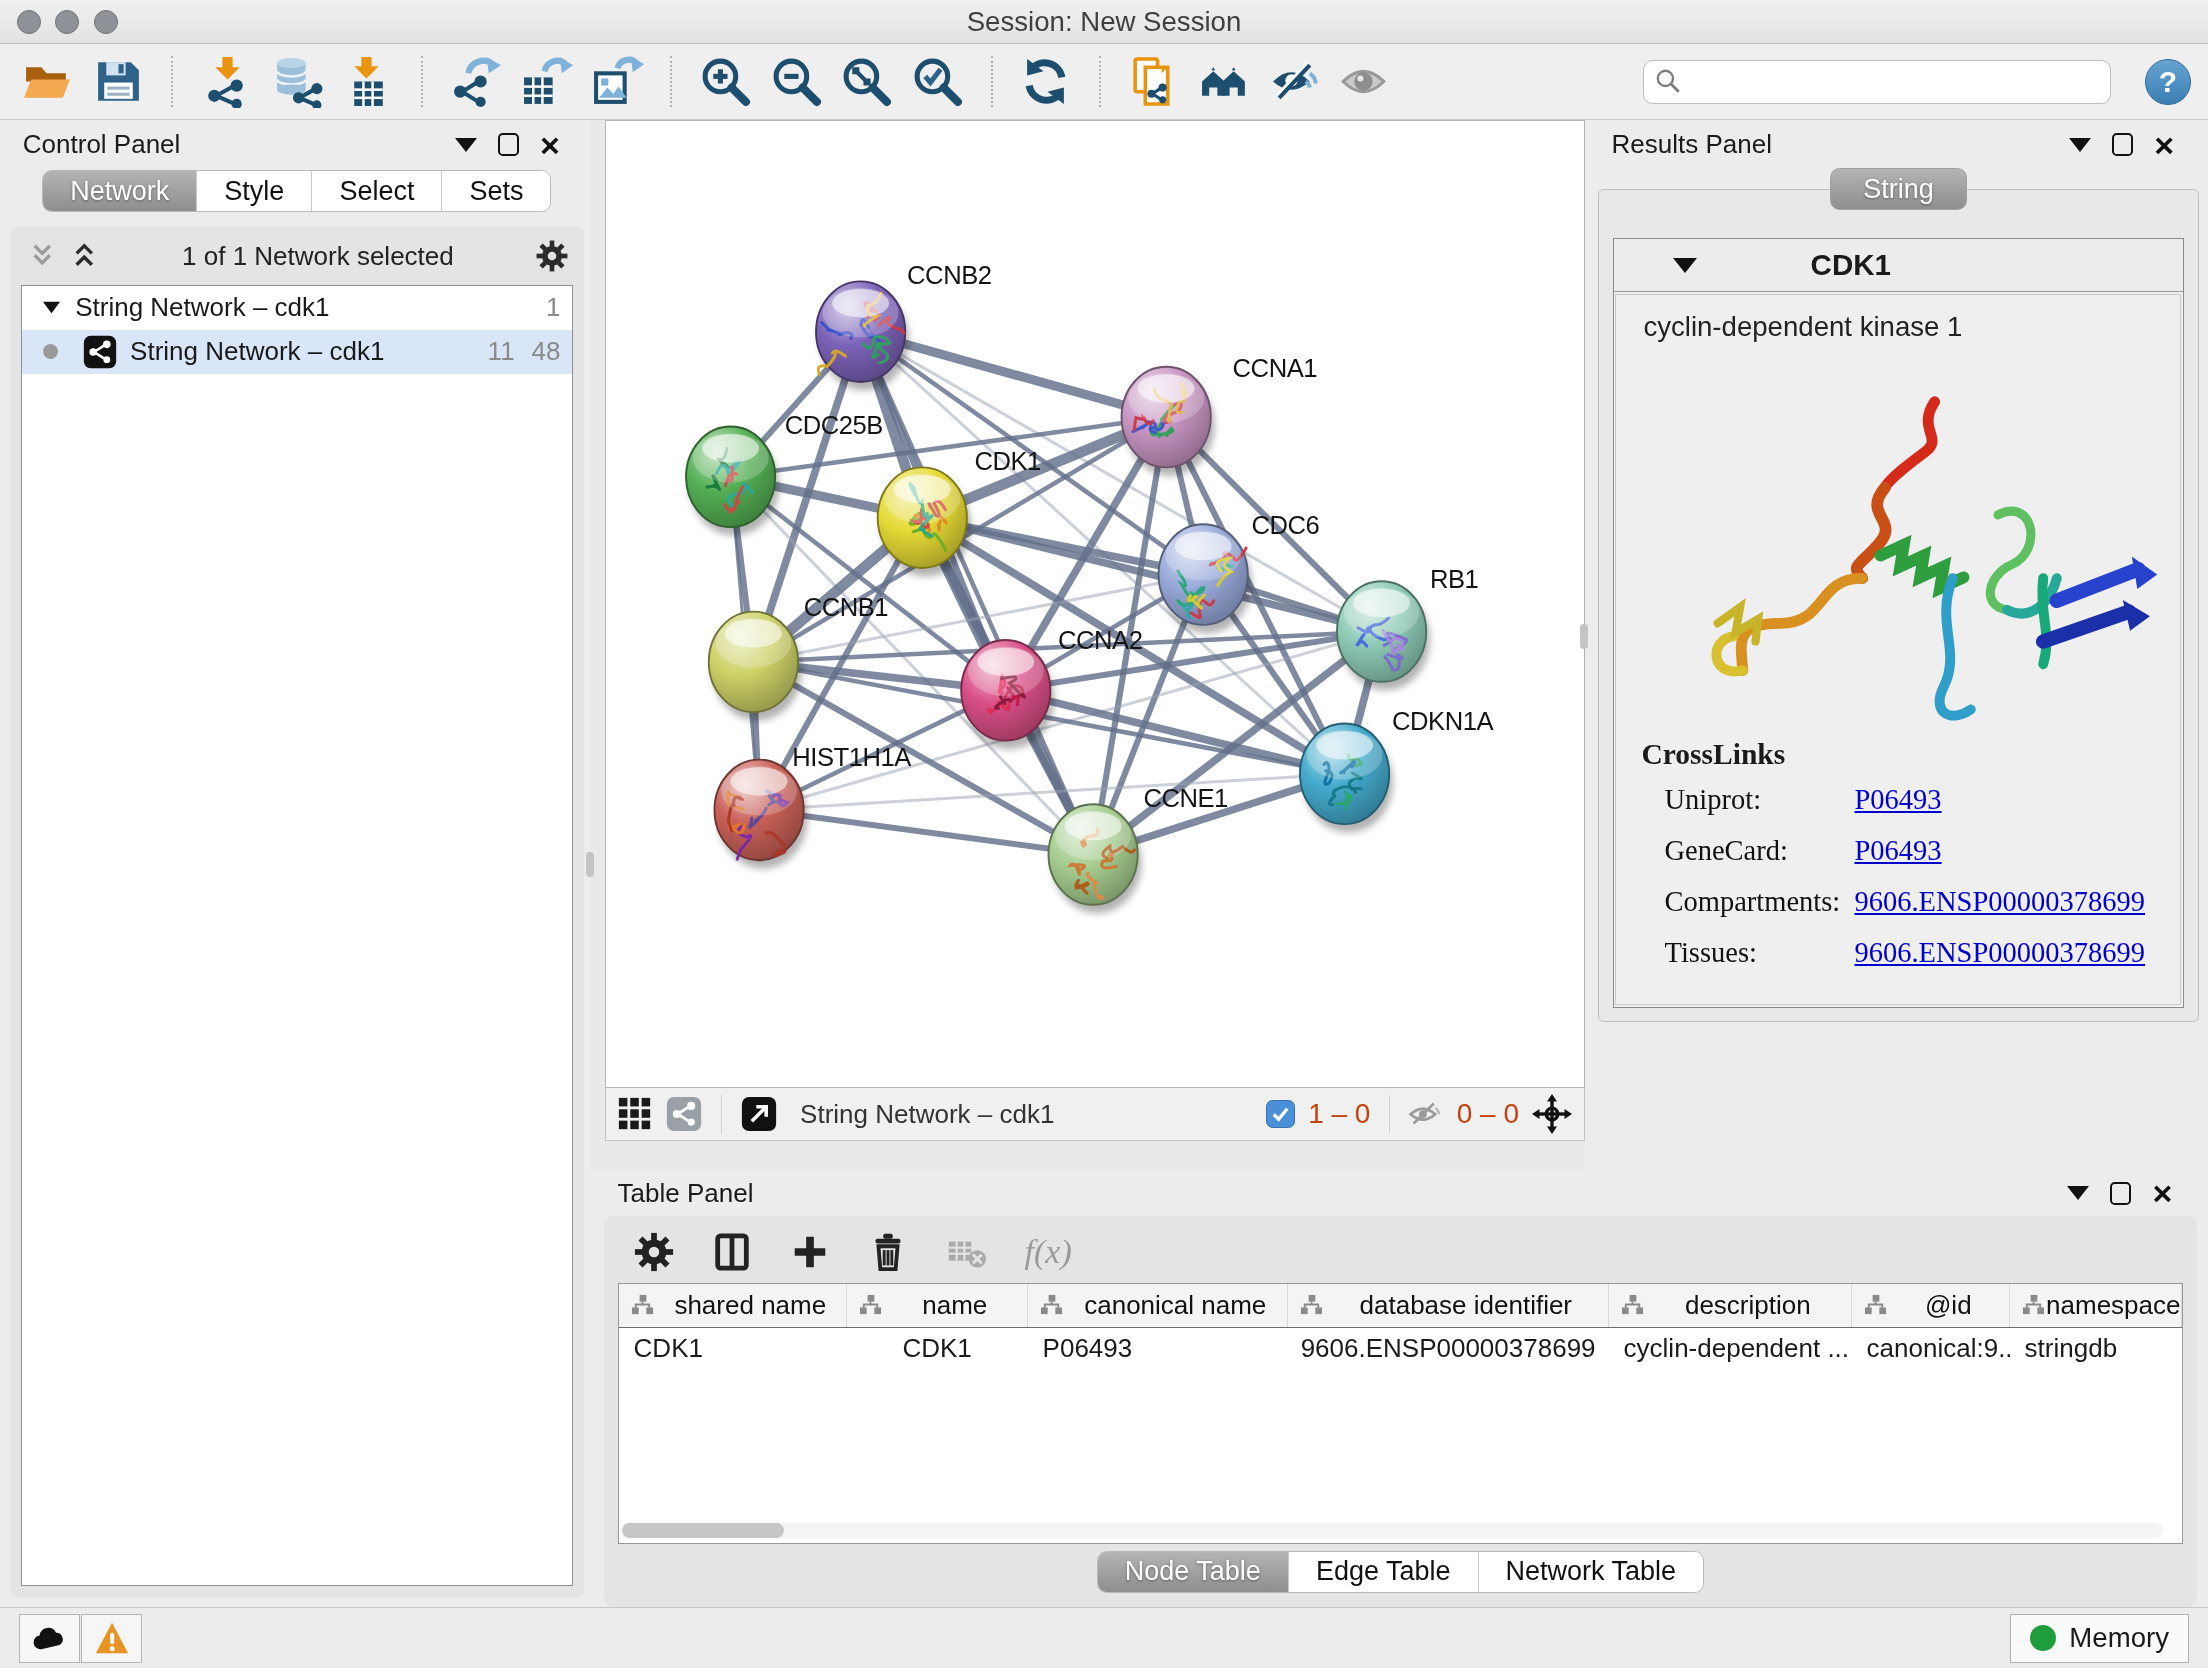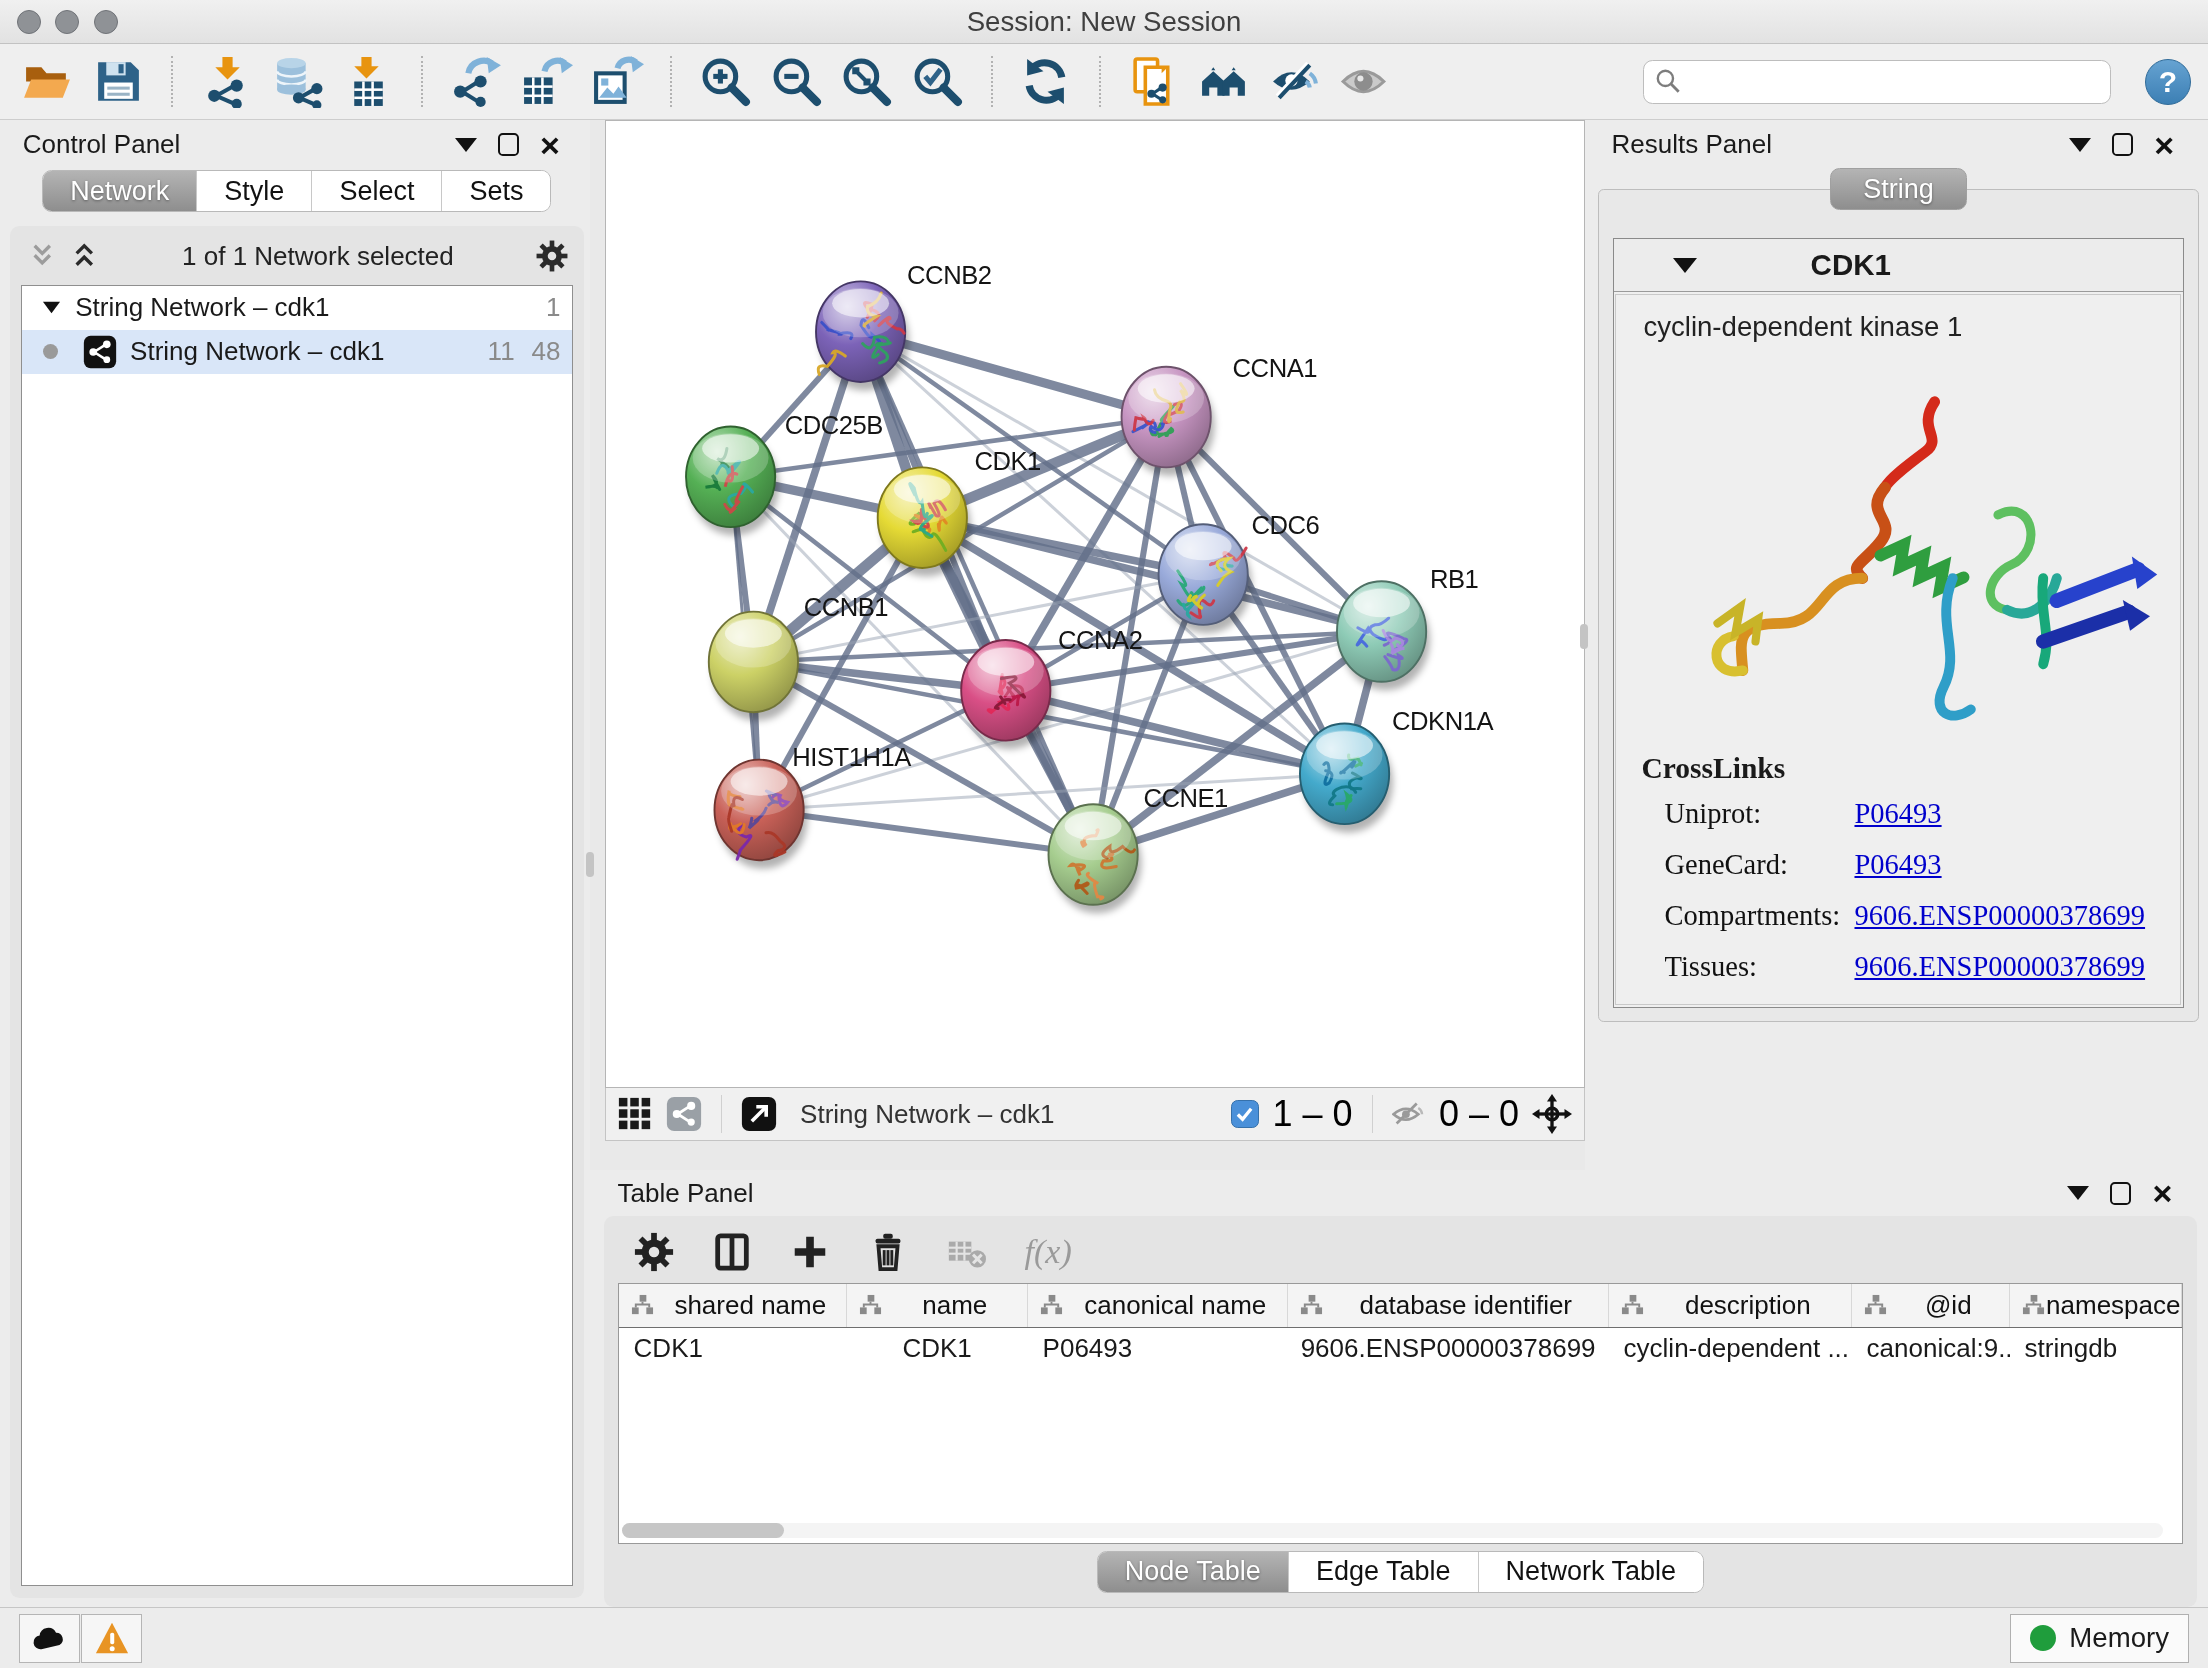--- a/index.html
+++ b/index.html
@@ -59,42 +59,42 @@
 
   
   .right-col { flex:1; display:flex; flex-direction:column; min-width:0; }
   .top-row { height:1050px; display:flex; flex:none; min-width:0; }
   .net-area { width:995px; flex:none; display:flex; flex-direction:column; position:relative;align-items:center; }
   .net-canvas { margin-left:14.3px; width:980px; height:968px; background:#fff; border:1px solid #b5b5b5; }
   .net-toolbar { margin-left:14.3px; width:980px; height:53px; background:#f0f0f0; border:1px solid #c4c4c4; border-top:none;
                  display:flex; align-items:center; padding:0 11.4px; gap:13.3px; }
   .nt-sep { width:0; height:38px; border-left:1.9px solid #d0d0d0; margin:0 5.7px; }
   .nt-name { font-size:26px; color:#333; margin-left:9.5px; flex:1; }
-  .nt-count { font-size:36px; color:#000000; }
+  .nt-count { font-size:28px; color:#c2410c; }
   .nt-check { width:28.5px; height:28.5px; border-radius:6.7px; background:#4a90d9; border:1px solid #3671ab;
               display:flex; align-items:center; justify-content:center; }
   .net-drag { position:absolute; left:487px; bottom:-17px; width:25px; height:8.6px; border-radius:3.8px; background:#c4c4c4; }
 
   
   .results-panel { flex:1; background:#ececec; padding:1.9px 9.5px 0 13.3px; display:flex; flex-direction:column; position:relative; }
   .rp-tabwrap { display:flex; justify-content:center; position:relative; z-index:2; }
   .rp-tab { padding:4.8px 32px; font-size:27px; color:#fff; background:linear-gradient(#b4b4b4,#8e8e8e);
             border:1.9px solid #a0a0a0; border-radius:9.5px; text-shadow:0 1px 2.9px rgba(0,0,0,.4); }
   .rp-box { background:#e8e8e8; border:1.9px solid #bdbdbd; border-radius:5.7px; margin-top:-21px; padding:48px 13.3px 13.3px 13.3px;
             height:833px; display:flex; flex-direction:column; }
   .rp-buttons { display:flex; justify-content:center; gap:48px; margin-bottom:23px; }
   .rp-btn { background:linear-gradient(#ffffff,#f2f2f2); border:1.9px solid #bdbdbd; border-radius:9.5px;
             font-size:27px; padding:6.7px 34px; color:#111; }
   .rp-section { flex:1; border:1.9px solid #8a8a8a; background:#efefef; display:flex; flex-direction:column; overflow:hidden; }
   .rp-sec-head { height:53px; display:flex; align-items:center; background:#ececec; border-bottom:1.9px solid #9a9a9a; }
   .rp-sec-tri { margin-left:59px; width:0; height:0; border-left:12.4px solid transparent; border-right:12.4px solid transparent; border-top:15px solid #111; }
   .rp-sec-title { font-size:29.5px; font-weight:bold; margin-left:114px; }
   .rp-sec-body { flex:1; padding:9.5px 3.8px 0 25px; border:1px solid #c9c9c9; margin:1.9px; background:#efefef; }
   .rp-desc { font-size:27.6px; color:#222; margin:5.7px 0 9.5px 1.9px; }
-  .crosslinks { font-family:"Liberation Serif", serif; margin-top:17px; }
+  .crosslinks { font-family:"Liberation Serif", serif; margin-top:3px; }
   .cl-title { font-size:29.5px; font-weight:bold; margin-bottom:13.3px; }
   .cl-row { display:flex; font-size:28.5px; margin:0 0 19px 23px; }
   .cl-label { width:190px; color:#111; }
   .cl-link { color:#0000cc; text-decoration:underline; }
 
   
   .table-panel { flex:1; background:#ececec; padding:0 11.4px 0 14.3px; display:flex; flex-direction:column; position:relative; min-height:0; }
   .tp-body { flex:1; background:#e4e4e4; border-radius:9.5px; padding:5.7px 13.3px 7.6px 13.3px; display:flex; flex-direction:column; min-height:0; }
   .tp-toolbar { height:61px; display:flex; align-items:center; gap:36px; padding-left:15px; flex:none; }
   .fx-label { font-family:"Liberation Serif", serif; font-style:italic; font-size:34px; color:#9a9a9a; }

